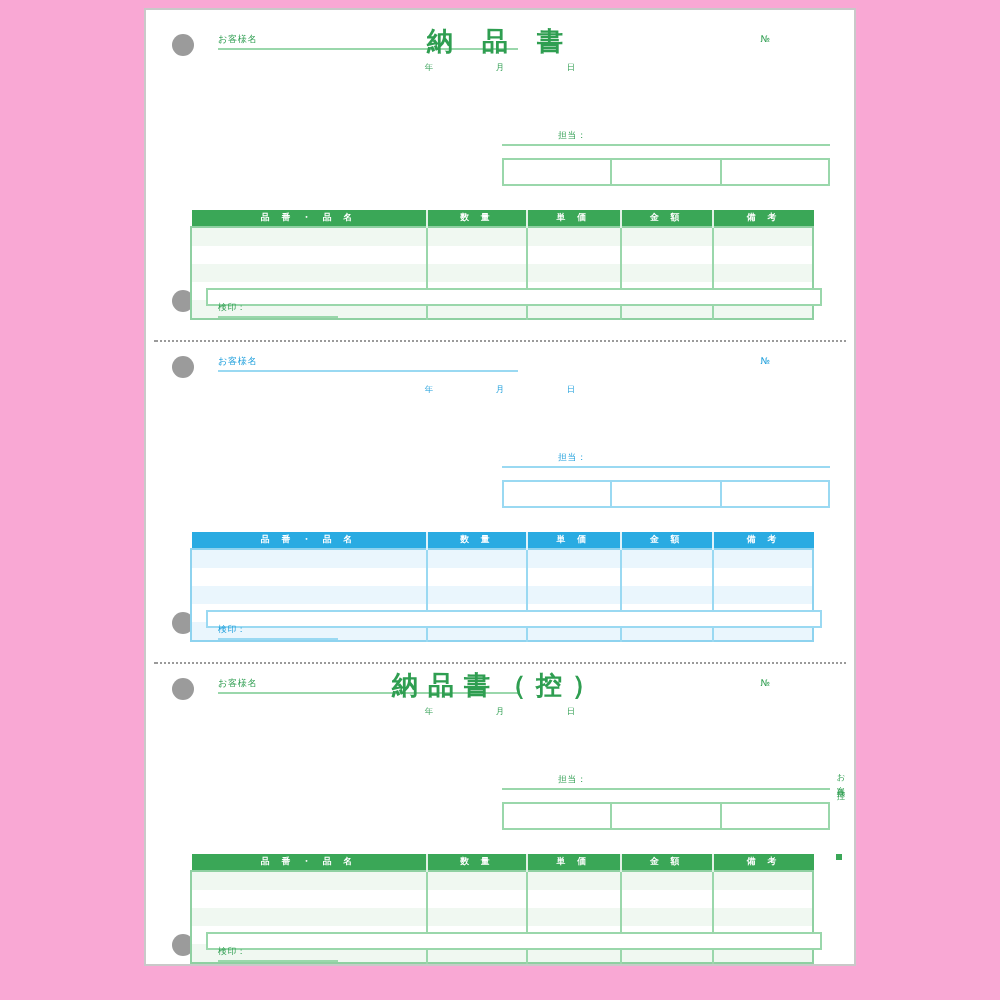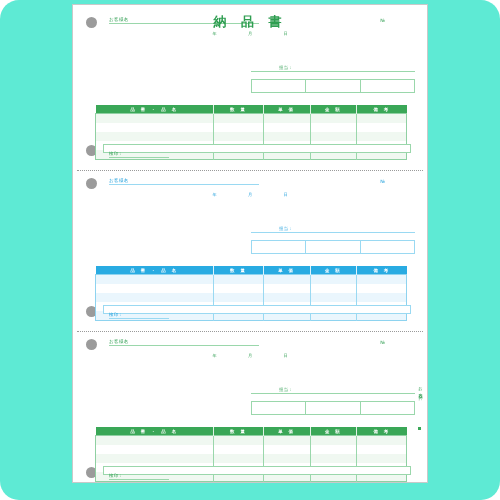--- a/index.html
+++ b/index.html
@@ -2,21 +2,21 @@
 <html><head>
 <meta charset="utf-8">
 <style>
   html,body{margin:0;padding:0;}
   body{
     width:500px;height:500px;
     background:#ffffff;
     font-family:"DejaVu Sans","Liberation Sans",sans-serif;
     overflow:hidden;
   }
-  .canvas{position:relative;width:500px;height:500px;background:#5eead4;border-radius:19px;}
+  .canvas{position:relative;width:500px;height:500px;background:#f9a8d4;}
 
   
   .sheet{
     position:absolute;
     left:72px;top:4px;
     width:356px;height:479px;
     background:#ffffff;
     border:1px solid #c9c9c9;
     box-sizing:border-box;
   }
@@ -352,20 +352,23 @@
     </div>
 
     <div class="perf perf2"></div>
 
     <div class="section sec3 green">
       <div class="punch punch-tl"></div>
       <div class="punch punch-bl"></div>
 
       <div class="cust">お客様名</div>
 
+      <div class="title">
+        <span class="t-inner">納品書（控）</span>
+      </div>
       <div class="ymd">年 月 日</div>
       <div class="no">№</div>
 
       <div class="tantou">
         <div class="tantou-lbl">担当：</div>
         <div class="tantou-line"></div>
       </div>
       <div class="boxrow">
         <div class="cell"></div>
         <div class="cell"></div>

